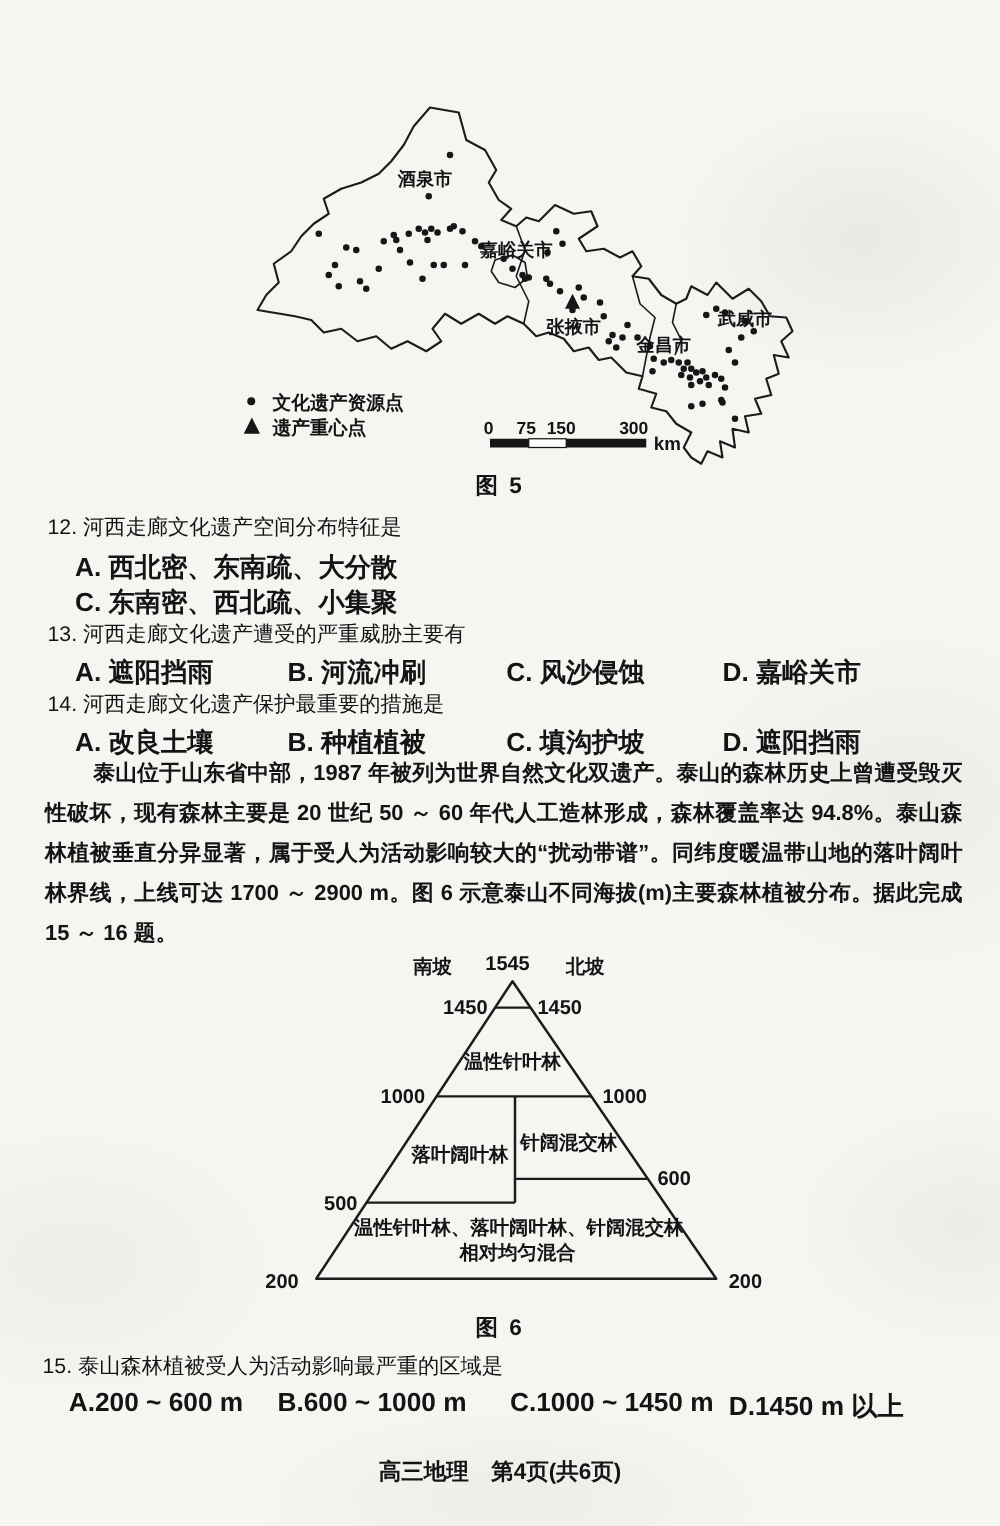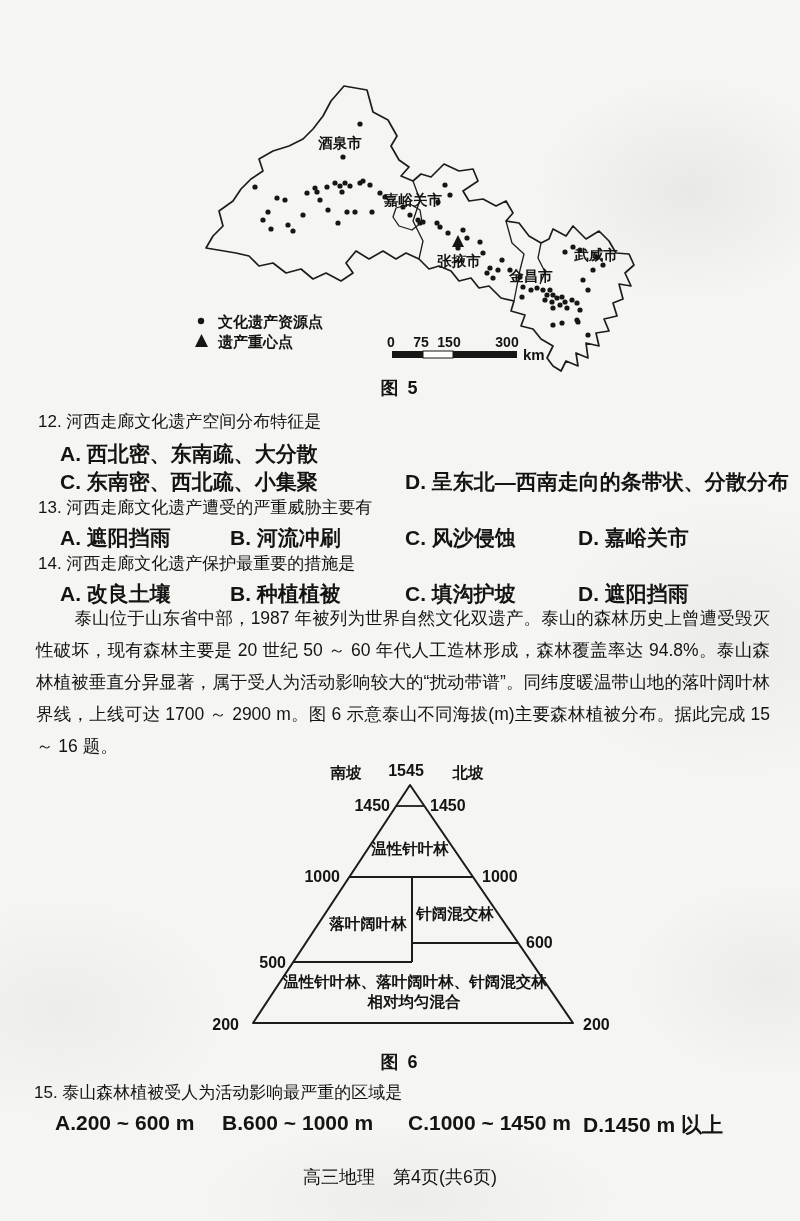--- a/index.html
+++ b/index.html
@@ -16,27 +16,27 @@
     font-family:"Liberation Sans","DejaVu Sans",sans-serif;
     color:#141414;
     overflow:hidden;
   }
   .abs{position:absolute;}
   .qtext{font-size:17px;font-weight:400;white-space:nowrap;}
   .optrow{position:absolute;left:0;width:800px;height:24px;}
   .opt{position:absolute;top:0;font-size:21px;font-weight:700;white-space:nowrap;}
   .passage{
     position:absolute;left:36px;top:602px;width:734px;
-    font-size:17.5px;font-weight:400;line-height:32px;
+    font-size:17.5px;font-weight:700;line-height:32px;
     text-align:justify;text-indent:2.2em;
   }
   .caption{position:absolute;left:0;width:800px;text-align:center;
     font-size:18px;font-weight:700;letter-spacing:2px;}
   .footer{position:absolute;left:0;top:1165px;width:800px;text-align:center;
-    font-size:18px;font-weight:400;}
+    font-size:18px;font-weight:700;}
   svg text{fill:#141414;font-family:"Liberation Sans","DejaVu Sans",sans-serif;}
   .map-stroke{fill:none;stroke:#1c1c1c;stroke-width:1.7;stroke-linejoin:round;}
   .map-stroke-thin{fill:none;stroke:#1c1c1c;stroke-width:1.3;stroke-linejoin:round;}
   .city-label{font-size:14.5px;font-weight:700;}
   .legend-label{font-size:15px;font-weight:700;}
   .scale-label{font-size:14px;font-weight:700;}
   .fig6-num{font-size:16px;font-weight:700;}
   .fig6-zone{font-size:15.5px;font-weight:700;}
 </style>
 </head>
@@ -176,21 +176,20 @@
   </svg>
 
   <div class="caption" style="top:376px;">图 5</div>
 
   <div class="abs qtext" style="left:38px;top:410px;">12. 河西走廊文化遗产空间分布特征是</div>
   <div class="optrow" style="top:440px;">
     <span class="opt" style="left:60px;">A. 西北密、东南疏、大分散</span>
   </div>
   <div class="optrow" style="top:468px;">
     <span class="opt" style="left:60px;">C. 东南密、西北疏、小集聚</span>
-    <span class="opt" style="left:405px;">D. 呈东北—西南走向的条带状、分散分布</span>
   </div>
 
   <div class="abs qtext" style="left:38px;top:496px;">13. 河西走廊文化遗产遭受的严重威胁主要有</div>
   <div class="optrow" style="top:524px;">
     <span class="opt" style="left:60px;">A. 遮阳挡雨</span>
     <span class="opt" style="left:230px;">B. 河流冲刷</span>
     <span class="opt" style="left:405px;">C. 风沙侵蚀</span>
     <span class="opt" style="left:578px;">D. 嘉峪关市</span>
   </div>
 

